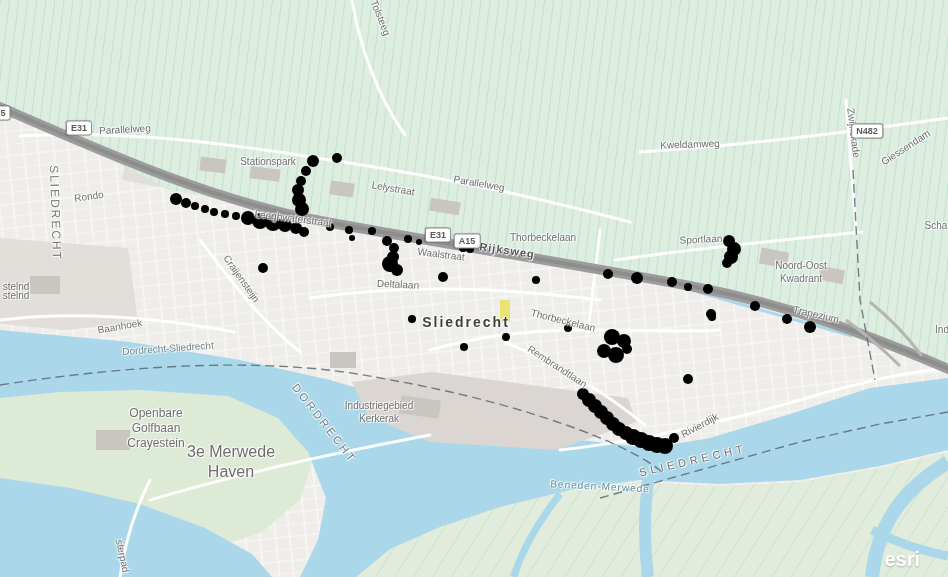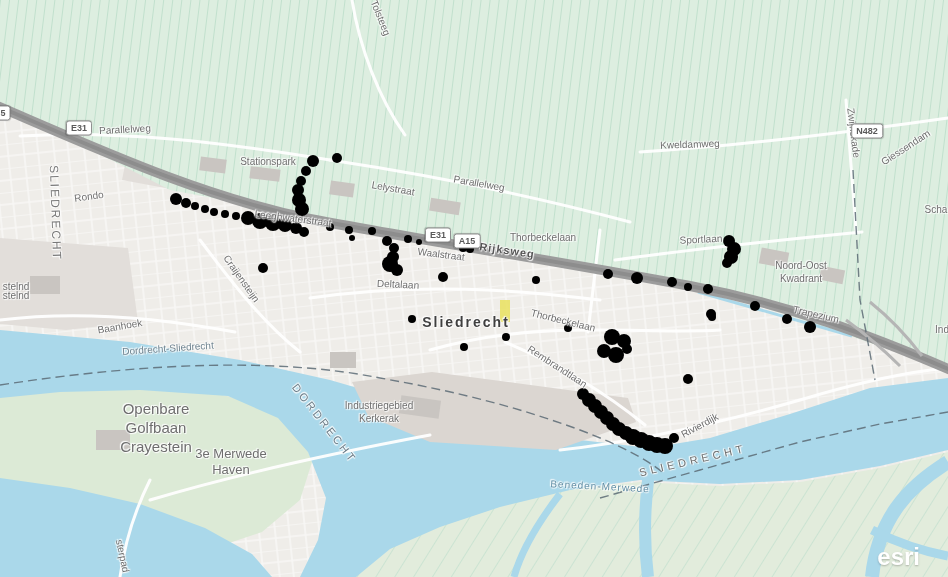--- a/index.html
+++ b/index.html
@@ -6,21 +6,21 @@
   #map{position:relative;width:948px;height:577px;overflow:hidden;
        font-family:"Liberation Sans",sans-serif;background:var(--urban,#efede9);}
   #map svg{position:absolute;left:0;top:0;}
   #labels-layer{position:absolute;left:0;top:0;width:948px;height:577px;pointer-events:none;}
   .lbl{position:absolute;color:#6e6e6e;font-size:10px;white-space:pre;line-height:1.25;
        text-align:center;text-shadow:0 0 2px #fff,0 0 2px #fff,1px 1px 1px #fff,-1px -1px 1px #fff;}
   .badge{position:absolute;background:#fff;border:1px solid #8f8f8f;border-radius:3px;
        color:#5a5a5a;font-size:9px;font-weight:bold;padding:0 4px;line-height:13px;
        box-shadow:0 0 1px rgba(0,0,0,.2);}
   #attribution{position:absolute;right:28px;bottom:6px;color:#fff;font-weight:bold;
-       font-size:24px;letter-spacing:0px;text-shadow:0 1px 2px rgba(0,0,0,.25);cursor:pointer;}
+       font-size:20px;letter-spacing:0px;text-shadow:0 1px 2px rgba(0,0,0,.25);cursor:pointer;}
 </style>
 </head>
 <body>
 
 <div id="map">
   <svg width="948" height="577" viewBox="0 0 948 577">
     <defs>
       <pattern id="fieldPat" width="9" height="60" patternUnits="userSpaceOnUse" patternTransform="rotate(7)">
         <rect width="9" height="60" style="fill:var(--field)"></rect>
         <line x1="0" y1="0" x2="0" y2="60" style="stroke:var(--fieldline);stroke-width:1"></line>
@@ -185,21 +185,21 @@
         <circle cx="674" cy="438" r="5" style="fill:var(--dot)"></circle>
       </g>
   </svg>
 
   <div id="labels-layer">
       <div class="lbl" style="left: 125px; top: 130px; transform: translate(-50%, -50%) rotate(-3deg);">Parallelweg</div>
       <div class="lbl" style="left: 380px; top: 18px; transform: translate(-50%, -50%) rotate(68deg);">Tolsteeg</div>
       <div class="lbl" style="left: 690px; top: 145px; transform: translate(-50%, -50%) rotate(-2deg);">Kweldamweg</div>
       <div class="lbl" style="left: 853px; top: 133px; transform: translate(-50%, -50%) rotate(83deg);">Zwijnskade</div>
       <div class="lbl" style="left: 906px; top: 148px; transform: translate(-50%, -50%) rotate(-33deg);">Giessendam</div>
-      <div class="lbl" style="left: 936px; top: 210px; transform: translate(-50%, -50%) rotate(0deg);">Scha</div>
+      <div class="lbl" style="left: 936px; top: 226px; transform: translate(-50%, -50%) rotate(0deg);">Scha</div>
       <div class="lbl" style="left: 942px; top: 330px; transform: translate(-50%, -50%) rotate(0deg);">Ind</div>
       <div class="lbl" style="left: 55px; top: 213px; transform: translate(-50%, -50%) rotate(88deg); font-size: 12px; letter-spacing: 2px; color: rgb(120, 120, 120);">SLIEDRECHT</div>
       <div class="lbl" style="left: 89px; top: 197px; transform: translate(-50%, -50%) rotate(-8deg);">Rondo</div>
       <div class="lbl" style="left: 268px; top: 162px; transform: translate(-50%, -50%) rotate(0deg);">Stationspark</div>
       <div class="lbl" style="left: 393px; top: 189px; transform: translate(-50%, -50%) rotate(10deg);">Lelystraat</div>
       <div class="lbl" style="left: 479px; top: 184px; transform: translate(-50%, -50%) rotate(10deg);">Parallelweg</div>
       <div class="lbl" style="left: 293px; top: 219px; transform: translate(-50%, -50%) rotate(7deg);">Leeghwaterstraat</div>
       <div class="lbl" style="left: 507px; top: 251px; transform: translate(-50%, -50%) rotate(8deg); font-size: 11px; letter-spacing: 1px; color: rgb(86, 86, 86); font-weight: bold;">Rijksweg</div>
       <div class="lbl" style="left: 543px; top: 238px; transform: translate(-50%, -50%) rotate(0deg);">Thorbeckelaan</div>
       <div class="lbl" style="left: 441px; top: 255px; transform: translate(-50%, -50%) rotate(7deg);">Waalstraat</div>
@@ -209,24 +209,24 @@
       <div class="lbl" style="left: 816px; top: 315px; transform: translate(-50%, -50%) rotate(13deg);">Trapezium</div>
       <div class="lbl" style="left: 241px; top: 279px; transform: translate(-50%, -50%) rotate(55deg);">Craijensteijn</div>
       <div class="lbl" style="left: 398px; top: 285px; transform: translate(-50%, -50%) rotate(3deg);">Deltalaan</div>
       <div class="lbl" style="left: 120px; top: 327px; transform: translate(-50%, -50%) rotate(-10deg);">Baanhoek</div>
       <div class="lbl" style="left: 466px; top: 323px; transform: translate(-50%, -50%) rotate(0deg); font-size: 14px; letter-spacing: 2px; color: rgb(63, 63, 63); font-weight: bold;">Sliedrecht</div>
       <div class="lbl" style="left: 563px; top: 321px; transform: translate(-50%, -50%) rotate(14deg);">Thorbeckelaan</div>
       <div class="lbl" style="left: 557px; top: 367px; transform: translate(-50%, -50%) rotate(33deg);">Rembrandtlaan</div>
       <div class="lbl" style="left: 700px; top: 426px; transform: translate(-50%, -50%) rotate(-28deg);">Rivierdijk</div>
       <div class="lbl" style="left: 16px; top: 272px; transform: translate(-50%, -50%) rotate(0deg); margin-top: 24px;">stelnd</div>
       <div class="lbl" style="left: 16px; top: 287px; transform: translate(-50%, -50%) rotate(0deg);">stelnd</div>
-      <div class="lbl" style="left: 156px; top: 428px; transform: translate(-50%, -50%) rotate(0deg); font-size: 15px;">Openbare
+      <div class="lbl" style="left: 156px; top: 428px; transform: translate(-50%, -50%) rotate(0deg); font-size: 12px;">Openbare
 Golfbaan
 Crayestein</div>
-      <div class="lbl" style="left: 231px; top: 462px; transform: translate(-50%, -50%) rotate(0deg); font-size: 13px;">3e Merwede
+      <div class="lbl" style="left: 231px; top: 462px; transform: translate(-50%, -50%) rotate(0deg); font-size: 16px;">3e Merwede
 Haven</div>
       <div class="lbl" style="left: 379px; top: 412px; transform: translate(-50%, -50%) rotate(0deg);">Industriegebied
 Kerkerak</div>
       <div class="lbl" style="left: 168px; top: 349px; transform: translate(-50%, -50%) rotate(-4deg); color: rgb(111, 132, 144);">Dordrecht-Sliedrecht</div>
       <div class="lbl" style="left: 324px; top: 424px; transform: translate(-50%, -50%) rotate(52deg); font-size: 11px; letter-spacing: 3px; color: rgb(109, 125, 136);">DORDRECHT</div>
       <div class="lbl" style="left: 600px; top: 487px; transform: translate(-50%, -50%) rotate(3deg); letter-spacing: 1px; color: rgb(94, 140, 163);">Beneden-Merwede</div>
       <div class="lbl" style="left: 693px; top: 461px; transform: translate(-50%, -50%) rotate(-13deg); font-size: 11px; letter-spacing: 4px; color: rgb(109, 109, 109);">SLIEDRECHT</div>
       <div class="lbl" style="left: 122px; top: 556px; transform: translate(-50%, -50%) rotate(78deg);">sterpad</div>
       <div class="badge" style="left: 3px; top: 113px; transform: translate(-50%, -50%);">5</div>
       <div class="badge" style="left: 79px; top: 128px; transform: translate(-50%, -50%);">E31</div>

